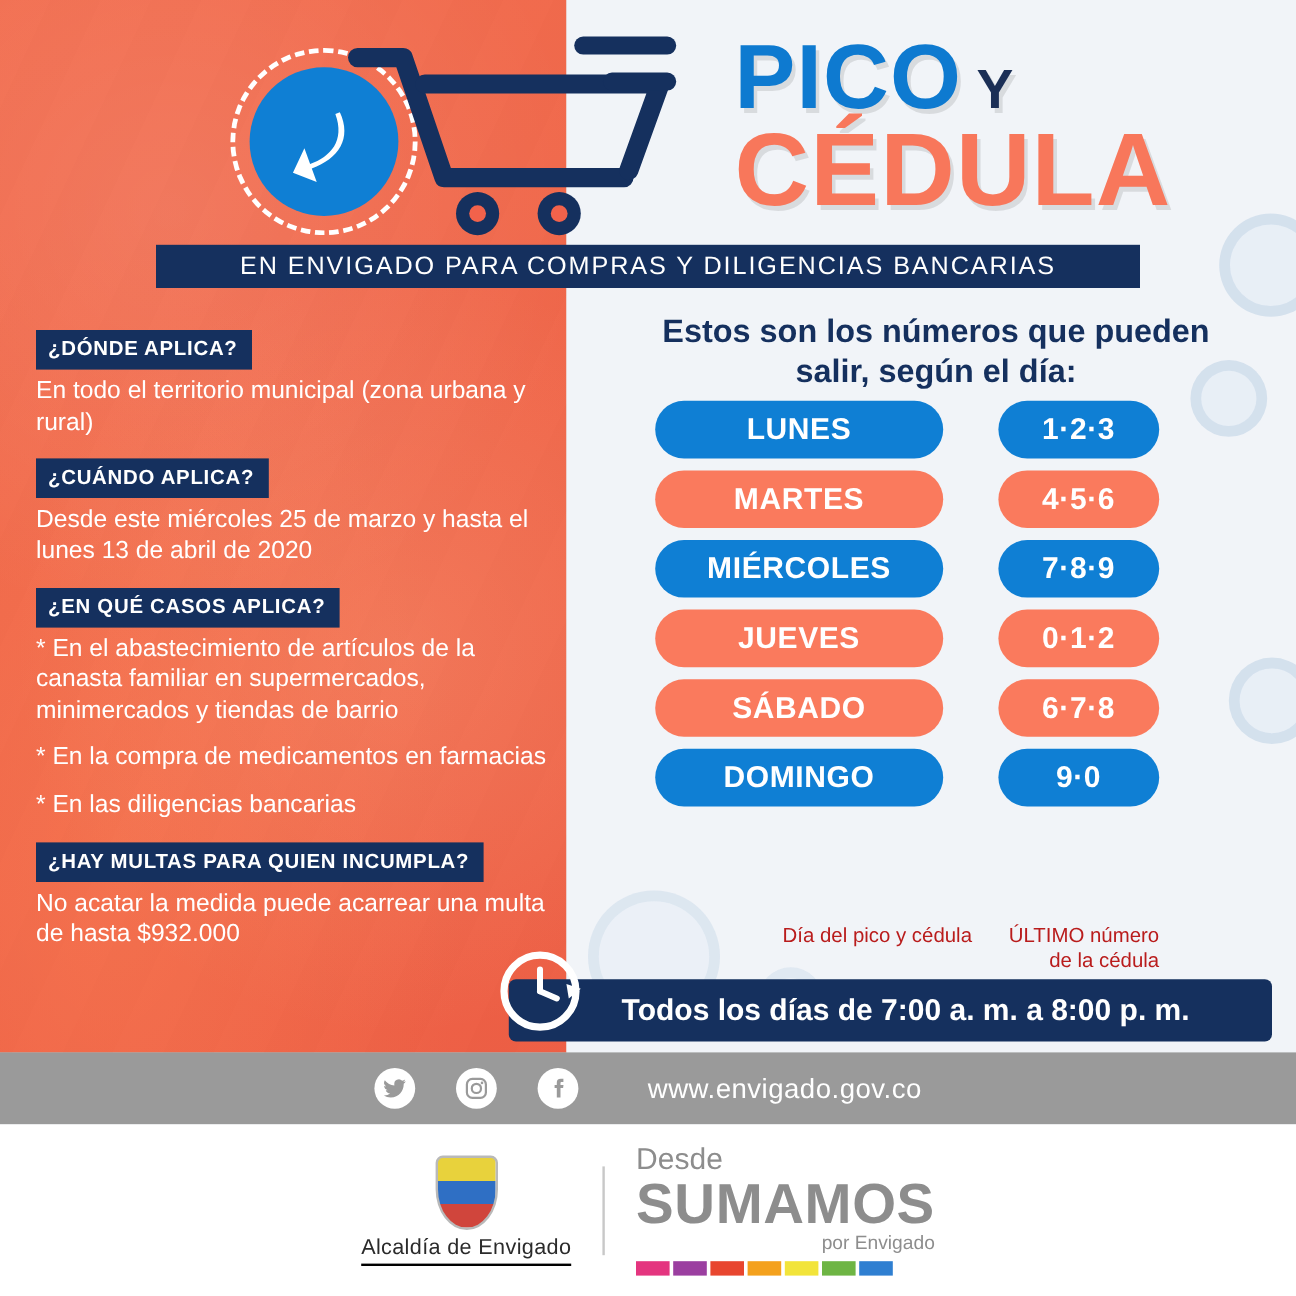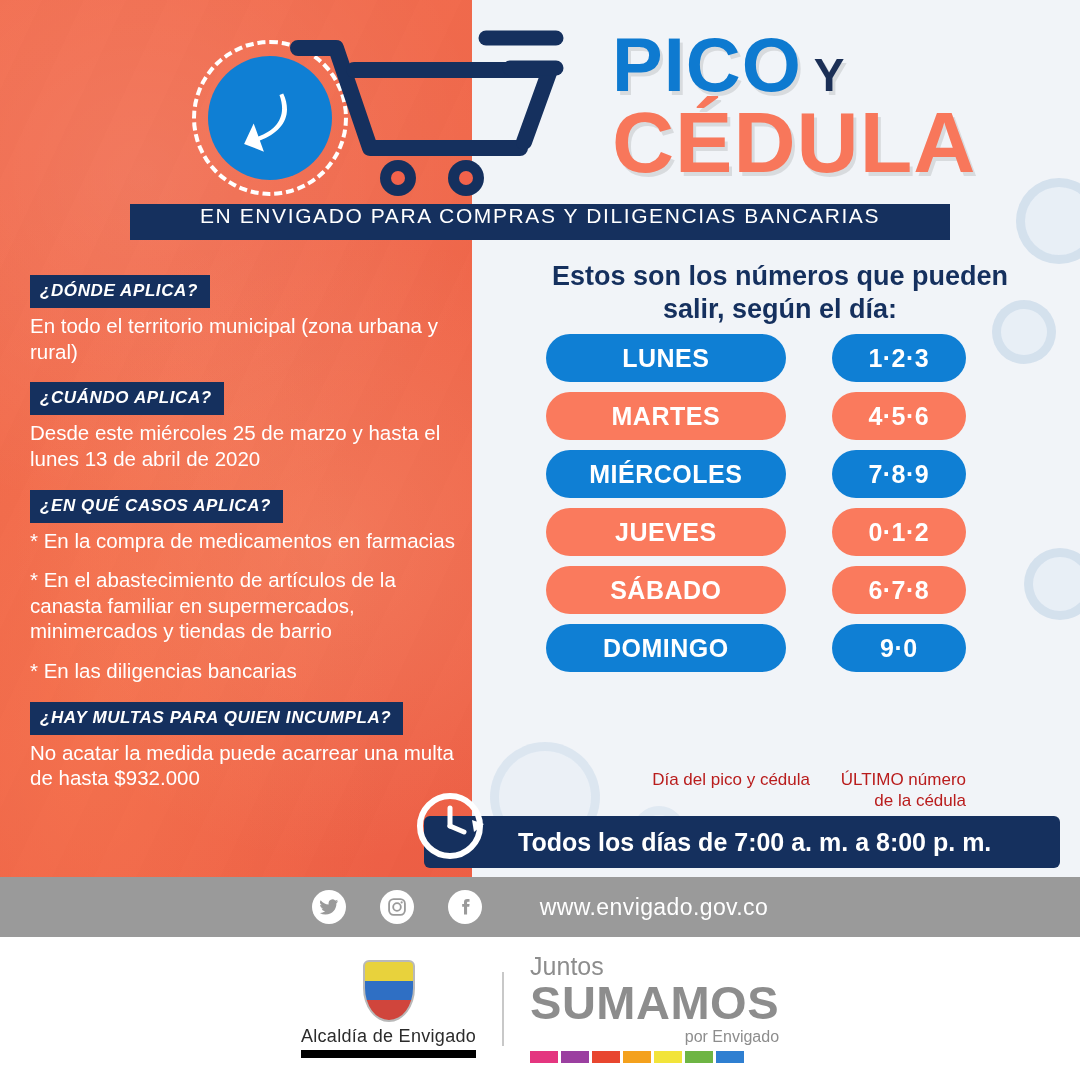--- a/index.html
+++ b/index.html
@@ -90,35 +90,34 @@
   .t-cedula {
     font-size: 86px; font-weight: bold; letter-spacing: 1px;
     color: #f8775b; line-height: 0.95; margin-top: 2px;
     text-shadow: 3px 4px 0 rgba(0,0,0,0.10);
   }
 
   .subtitle-bar {
     position: absolute; left: 130px; top: 204px;
     width: 820px; height: 36px;
     background: #15305e;
-    display: flex; align-items: flex-start; justify-content: center;
+    display: flex; align-items: center; justify-content: center;
   }
   .subtitle-bar span {
     color: #ffffff; font-size: 21px; letter-spacing: 1.6px; font-weight: 500;
   }
 
   
   .left-content { position: absolute; left: 30px; top: 275px; width: 432px; }
   .q-tag {
     display: inline-block;
     background: #15305e; color: #ffffff;
     font-size: 17px; font-weight: bold; letter-spacing: .6px;
     padding: 6px 12px 7px 10px;
     margin-bottom: 5px;
-    font-style: italic;
   }
   .q-body {
     color: #ffffff; font-size: 20.5px; line-height: 1.25;
     margin-bottom: 18px; font-weight: 500;
   }
   .q-body p { margin-bottom: 14px; }
   .q-body p:last-child { margin-bottom: 0; }
 
   
   .right-head {
@@ -193,21 +192,21 @@
   }
   .shield-wrap { text-align: center; }
   .shield {
     width: 52px; height: 62px; margin: 0 auto 4px;
     background: linear-gradient(180deg,#e8d23c 0 33%, #2f6fc4 33% 66%, #d0453c 66% 100%);
     border-radius: 6px 6px 26px 26px / 6px 6px 34px 34px;
     border: 2px solid #b9b9b9;
   }
   .alc-name {
     font-size: 18px; color: #2b2b2b; letter-spacing: .3px;
-    border-bottom: 8px solid #000000; padding-bottom: 3px;
+    border-bottom: 2px solid #000000; padding-bottom: 3px;
   }
   .divider-v { width: 2px; height: 74px; background: #c8c8c8; }
   .sumamos { text-align: left; }
   .s-juntos { font-size: 25px; color: #8d8d8d; line-height: 1; }
   .s-sumamos { font-size: 47px; color: #8d8d8d; font-weight: bold; line-height: 1; letter-spacing: .5px; }
   .s-por { font-size: 16px; color: #8d8d8d; text-align: right; margin-top: 2px; }
   .s-bars { display: flex; gap: 3px; margin-top: 5px; }
   .s-bars i { width: 28px; height: 12px; display: block; }
 </style>
 </head>
@@ -263,22 +262,22 @@
     </div>
 
     <div>
       <div class="q-tag">¿CUÁNDO APLICA?</div>
       <div class="q-body">Desde este miércoles 25 de marzo y hasta el lunes 13 de abril de 2020</div>
     </div>
 
     <div>
       <div class="q-tag">¿EN QUÉ CASOS APLICA?</div>
       <div class="q-body">
+        <p>* En el abastecimiento de artículos de la canasta familiar en supermercados, minimercados y tiendas de barrio</p>
         <p>* En la compra de medicamentos en farmacias</p>
-        <p>* En el abastecimiento de artículos de la canasta familiar en supermercados, minimercados y tiendas de barrio</p>
         <p>* En las diligencias bancarias</p>
       </div>
     </div>
 
     <div style="margin-top:14px">
       <div class="q-tag">¿HAY MULTAS PARA QUIEN INCUMPLA?</div>
       <div class="q-body">No acatar la medida puede acarrear una multa de hasta $932.000</div>
     </div>
 
   </div>
@@ -348,21 +347,21 @@
     <div class="site-url">www.envigado.gov.co</div>
   </div>
 
   <div class="footer">
     <div class="shield-wrap">
       <div class="shield"></div>
       <div class="alc-name">Alcaldía de Envigado</div>
     </div>
     <div class="divider-v"></div>
     <div class="sumamos">
-      <div class="s-juntos">Juntos</div>
+      <div class="s-juntos">Desde</div>
       <div class="s-sumamos">SUMAMOS</div>
       <div class="s-por">por Envigado</div>
       <div class="s-bars">
         <i style="background:#e4357f"></i>
           <i style="background:#9b3fa0"></i>
           <i style="background:#e8462f"></i>
           <i style="background:#f4a11d"></i>
           <i style="background:#f2e43a"></i>
           <i style="background:#6eb544"></i>
           <i style="background:#2f7fd1"></i>

